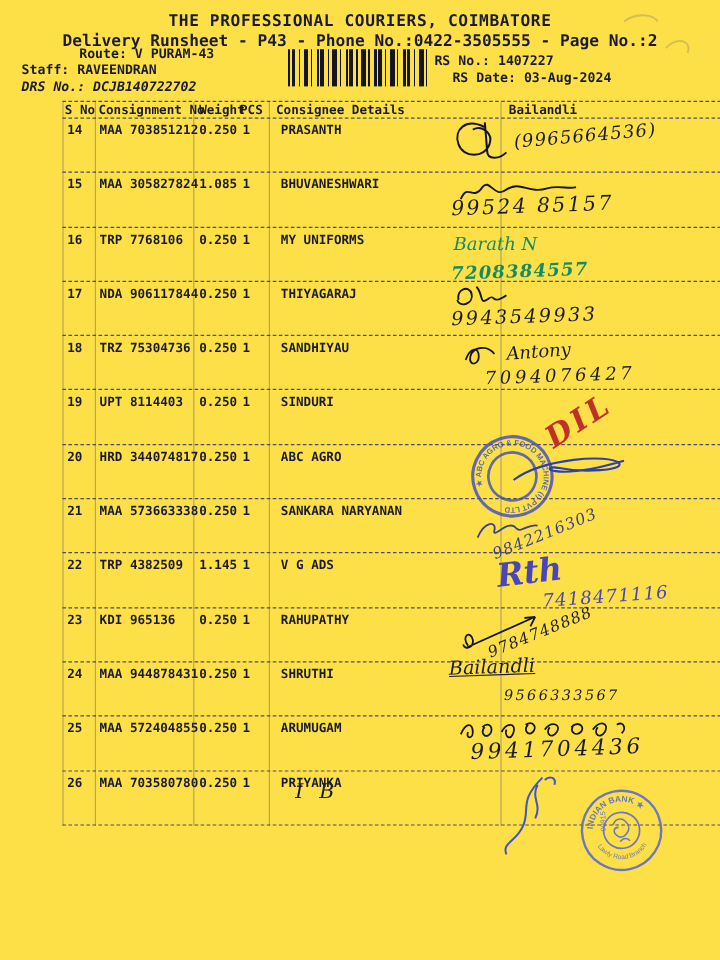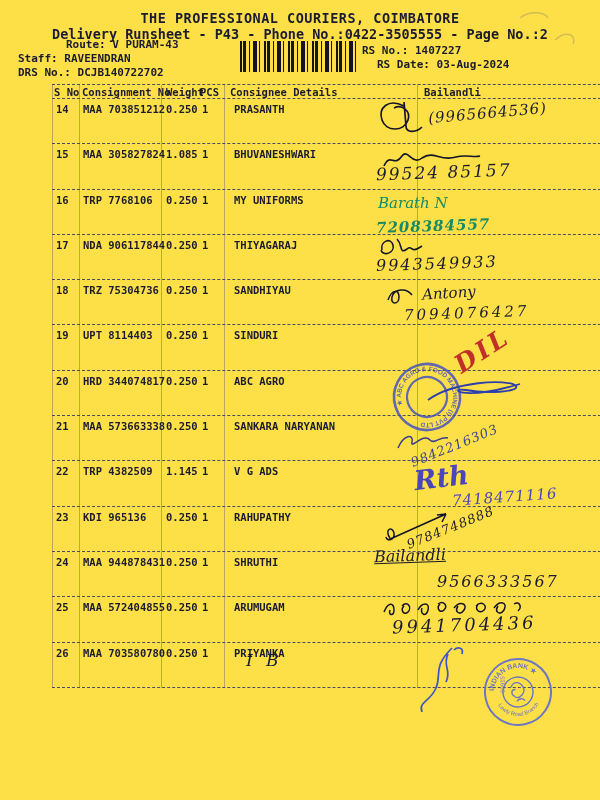--- a/index.html
+++ b/index.html
@@ -29,21 +29,21 @@
 </style>
 </head>
 <body>
 
 <div class="page">
 
   <div class="abs title1">THE PROFESSIONAL COURIERS, COIMBATORE</div>
   <div class="abs title2">Delivery Runsheet - P43 - Phone No.:0422-3505555 - Page No.:2</div>
   <div class="abs info" style="top:38px;left:18px;margin-left:48px;">Route: V PURAM-43</div>
   <div class="abs info" style="top:52px;left:18px;">Staff: RAVEENDRAN</div>
-  <div class="abs info" style="top:66px;left:18px;">DRS No.: DCJB140722702</div>
+  <div class="abs info" style="top:66px;left:18px;font-style:italic;">DRS No.: DCJB140722702</div>
   <div class="abs barcode"></div>
   <div class="abs info" style="top:44px;left:362px;">RS No.: 1407227</div>
   <div class="abs info" style="top:58px;left:362px;margin-left:15px;">RS Date: 03-Aug-2024</div>
 
   <div class="table">
     <div class="thead">
       <span class="h-sno">S No</span>
       <span class="h-consignment">Consignment No</span>
       <span class="h-weight">Weight</span>
       <span class="h-pcs">PCS</span>
@@ -196,21 +196,21 @@
 
   <div class="abs hw violet" style="top:462px;left:414px;font-size:27px;font-weight:bold;transform:rotate(-7deg);">Rth</div>
   <div class="abs hw violet" style="top:488px;left:452px;font-size:15px;letter-spacing:1px;transform:rotate(-4deg);">7418471116</div>
 
   <svg style="top:504px;left:382px;" width="72" height="40" viewBox="0 0 72 40">
     <path d="M8 34 C2 26,10 21,12 29 C13 36,5 38,4 33 M6 36 L64 10 M64 10 l-9 1 M64 10 l-4 8" stroke="#15152a" fill="none" stroke-width="1.5"></path>
   </svg>
   <div class="abs hw" style="top:520px;left:404px;font-size:13px;transform:rotate(-22deg);letter-spacing:1px;">9784748888</div>
 
   <div class="abs hw" style="top:546px;left:374px;font-size:16px;text-decoration:underline;transform:rotate(-2deg);">Bailandli</div>
-  <div class="abs hw" style="top:572px;left:437px;font-size:16px;letter-spacing:2px;">9566333567</div>
+  <div class="abs hw" style="top:572px;left:420px;font-size:12px;letter-spacing:2px;">9566333567</div>
 
   <svg style="top:598px;left:380px;" width="144" height="24" viewBox="0 0 144 24">
     <path d="M4 14 C8 4,14 4,14 12 C14 18,8 18,10 12 M22 8 C28 2,32 10,28 14 C24 18,20 12,24 8 M38 12 C42 4,50 4,48 12 C46 20,40 16,42 10 M58 6 C64 2,68 8,64 12 C60 16,56 10,60 6 M74 10 C80 2,88 6,84 12 C80 18,74 14,78 8 M96 8 C102 2,108 8,104 12 C100 16,94 12,98 6 M114 10 C120 2,128 4,124 12 C120 18,114 14,118 8 M134 6 C140 2,142 10,138 13" stroke="#15152a" fill="none" stroke-width="1.5"></path>
   </svg>
   <div class="abs hw" style="top:614px;left:392px;font-size:18px;letter-spacing:3px;transform:rotate(-2deg);">9941704436</div>
 
   <div class="abs hw" style="top:650px;left:246px;font-size:17px;letter-spacing:4px;">I B</div>
 
   <svg style="top:644px;left:408px;" width="64" height="76" viewBox="0 0 64 76">
     <path d="M44 4 C24 24,34 30,28 44 C22 58,10 58,14 68 M40 10 C34 22,44 26,38 38 M46 6 C50 2,56 4,54 10" stroke="#3f57c4" fill="none" stroke-width="1.7"></path>

